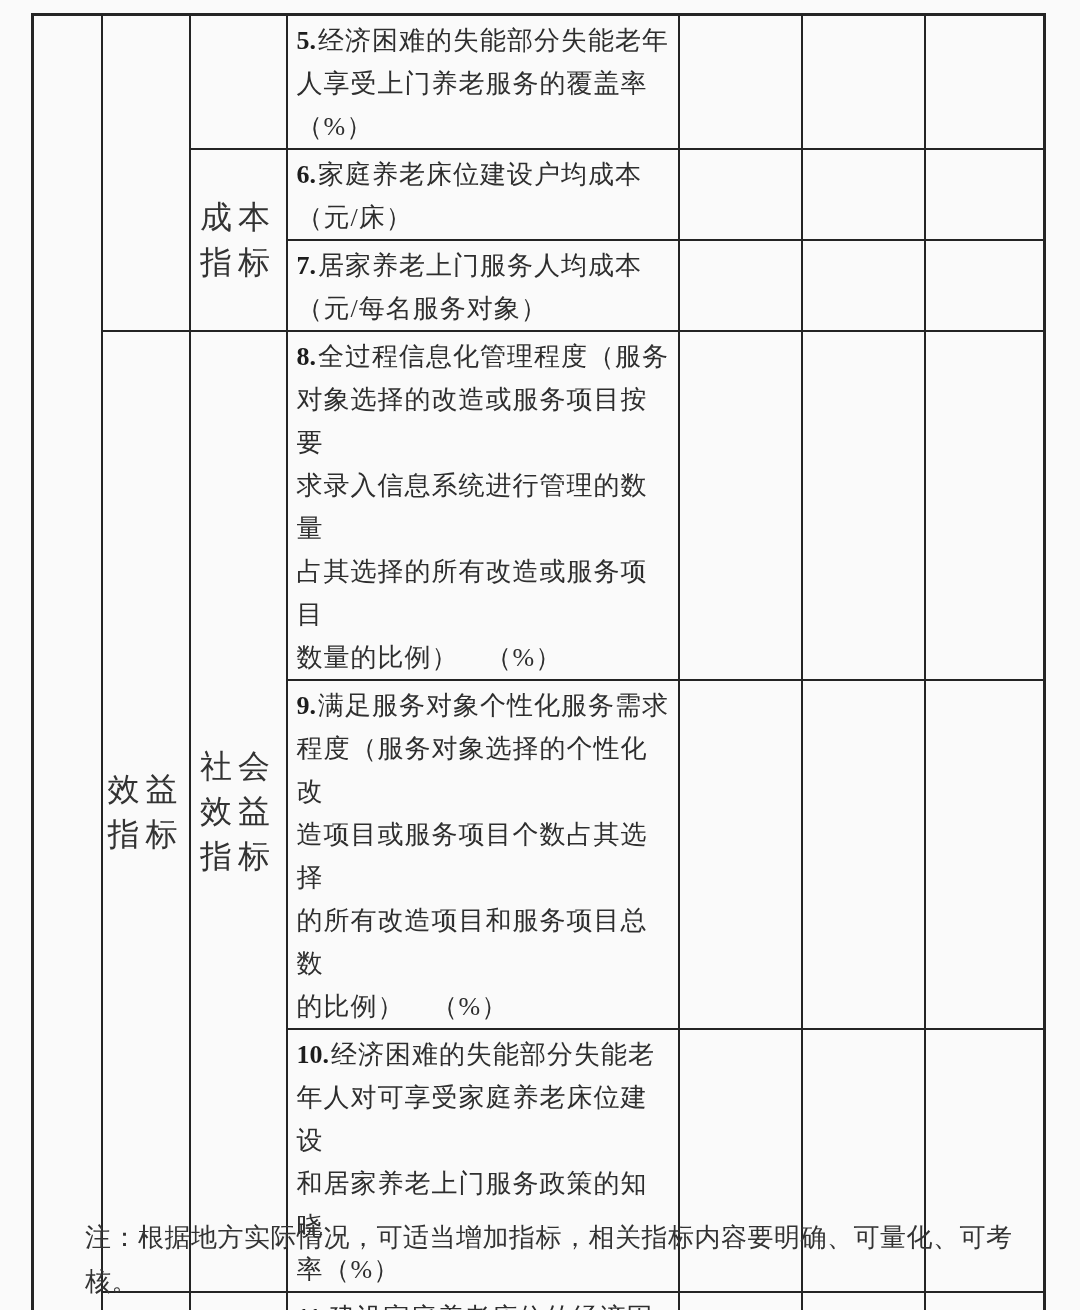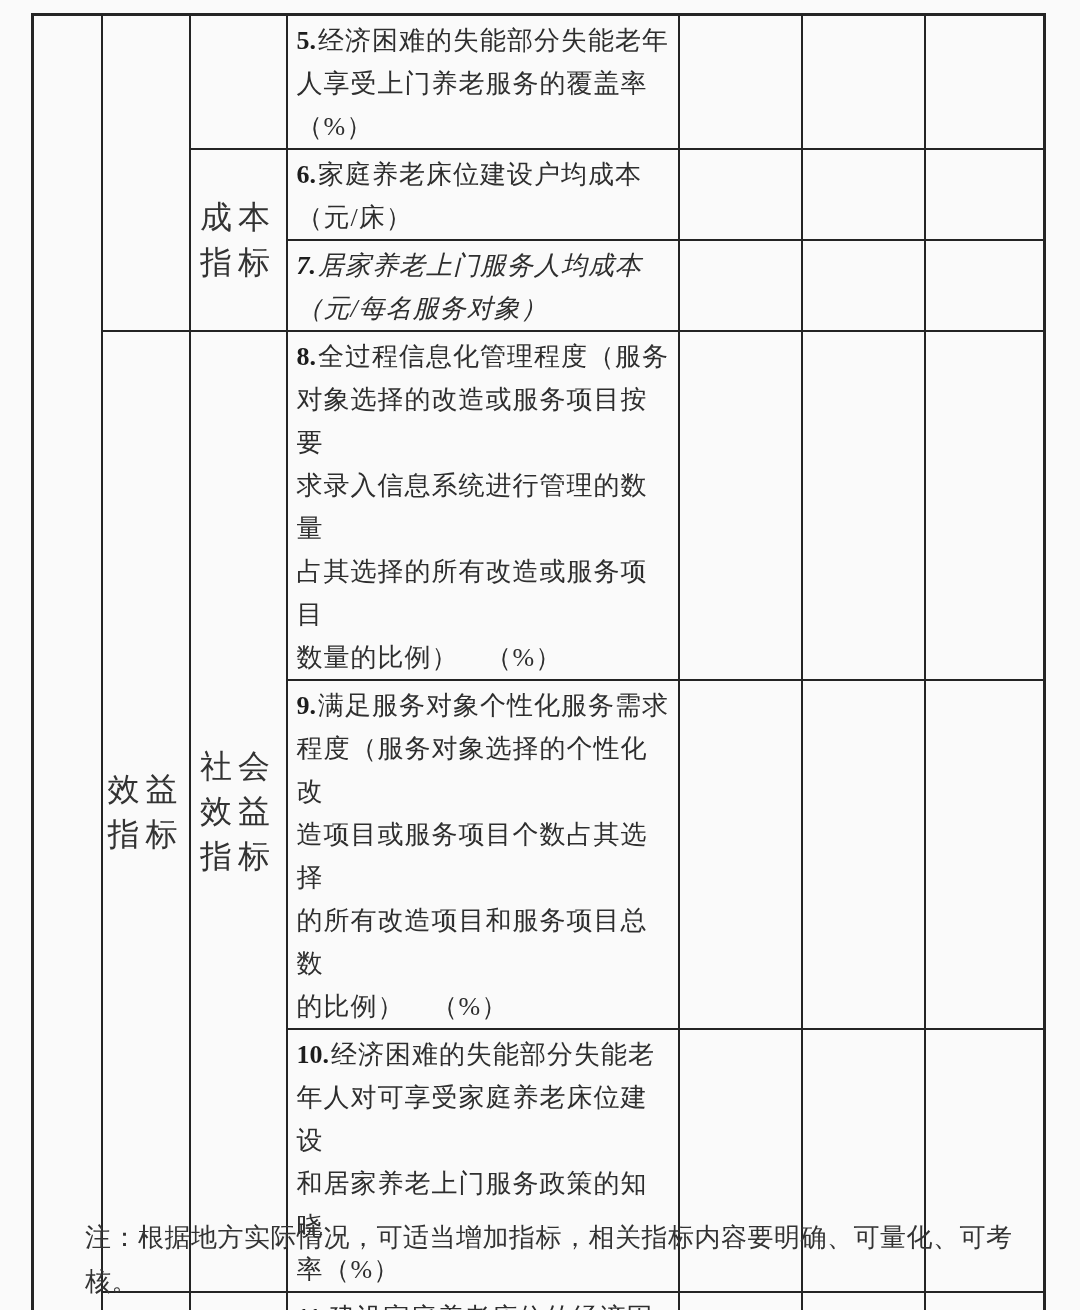--- a/index.html
+++ b/index.html
@@ -32,21 +32,21 @@
   col.c1 { width: 69px; }
   col.c2 { width: 88px; }
   col.c3 { width: 97px; }
   col.c4 { width: 392px; }
   col.c5 { width: 123px; }
   col.c6 { width: 123px; }
   col.c7 { width: 120px; }
   
   tr.r1 { height: 133px; }
   tr.r2 { height: 86px; }
-  tr.r3 { height: 90px; font-style: italic; }
+  tr.r3 { height: 90px; }
   tr.r4 { height: 221px; }
   tr.r5 { height: 214px; margin-top: 36px; }
   tr.r6 { height: 176px; }
   tr.r7 { height: 132px; }
 
   td.cat {
     vertical-align: middle;
     text-align: center;
     font-size: 32px;
     line-height: 45px;

